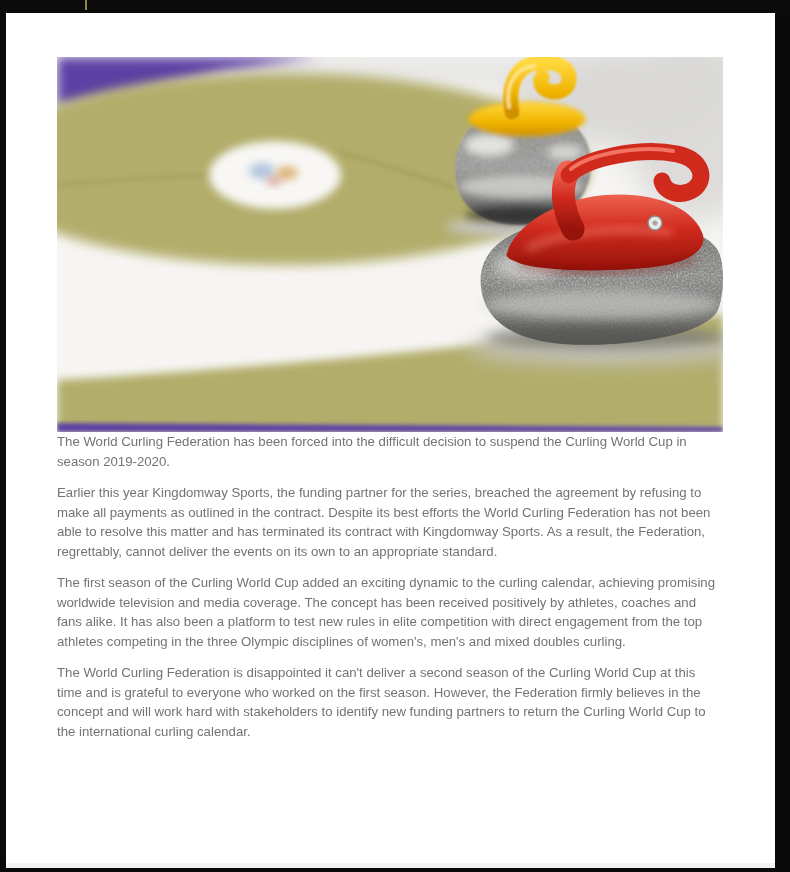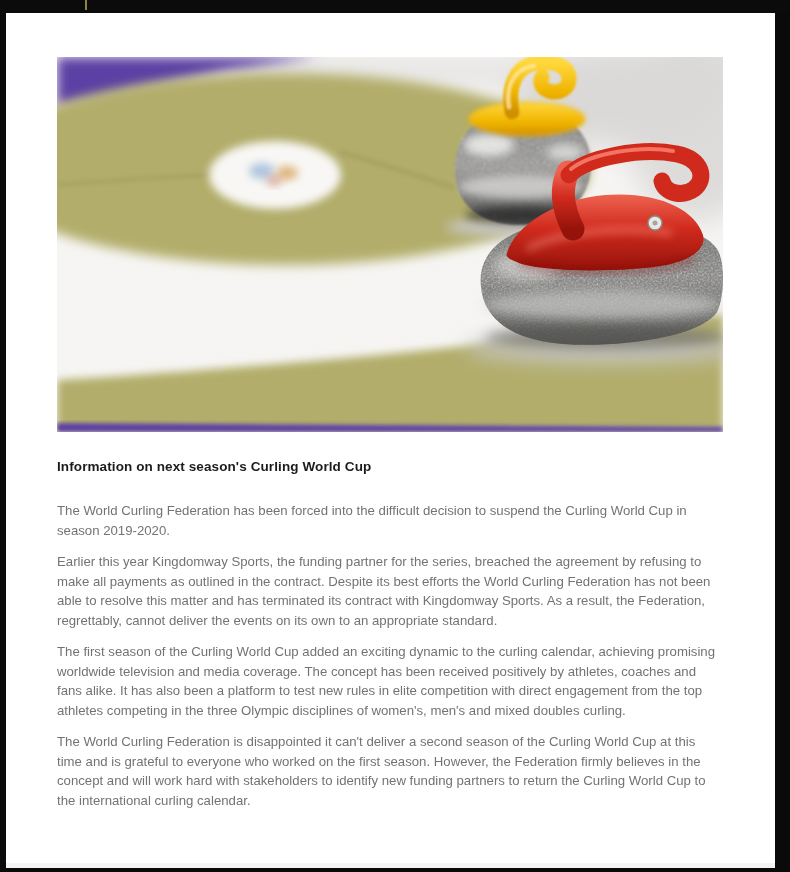--- a/index.html
+++ b/index.html
@@ -156,21 +156,20 @@
                   <circle cx="598" cy="166" r="7" fill="#eae8e4"></circle>
                   <circle cx="598" cy="166" r="7" fill="none" stroke="#8a8a88" stroke-width="1.4"></circle>
                   <circle cx="598" cy="166" r="2.5" fill="#98928a" opacity="0.8"></circle>
                 </g>
               </g>
             </g>
           </g>
         </svg>
       </div>
 
-      <h1 class="article-heading">Information on next season's Curling World Cup</h1>
 
       <div class="article-body">
         <p>The World Curling Federation has been forced into the difficult decision to suspend the Curling World Cup in season 2019-2020.</p>
         <p>Earlier this year Kingdomway Sports, the funding partner for the series, breached the agreement by refusing to make all payments as outlined in the contract. Despite its best efforts the World Curling Federation has not been able to resolve this matter and has terminated its contract with Kingdomway Sports. As a result, the Federation, regrettably, cannot deliver the events on its own to an appropriate standard.</p>
         <p>The first season of the Curling World Cup added an exciting dynamic to the curling calendar, achieving promising worldwide television and media coverage. The concept has been received positively by athletes, coaches and fans alike. It has also been a platform to test new rules in elite competition with direct engagement from the top athletes competing in the three Olympic disciplines of women's, men's and mixed doubles curling.</p>
         <p>The World Curling Federation is disappointed it can't deliver a second season of the Curling World Cup at this time and is grateful to everyone who worked on the first season. However, the Federation firmly believes in the concept and will work hard with stakeholders to identify new funding partners to return the Curling World Cup to the international curling calendar.</p>
       </div>
 
     </div>
   </div>

